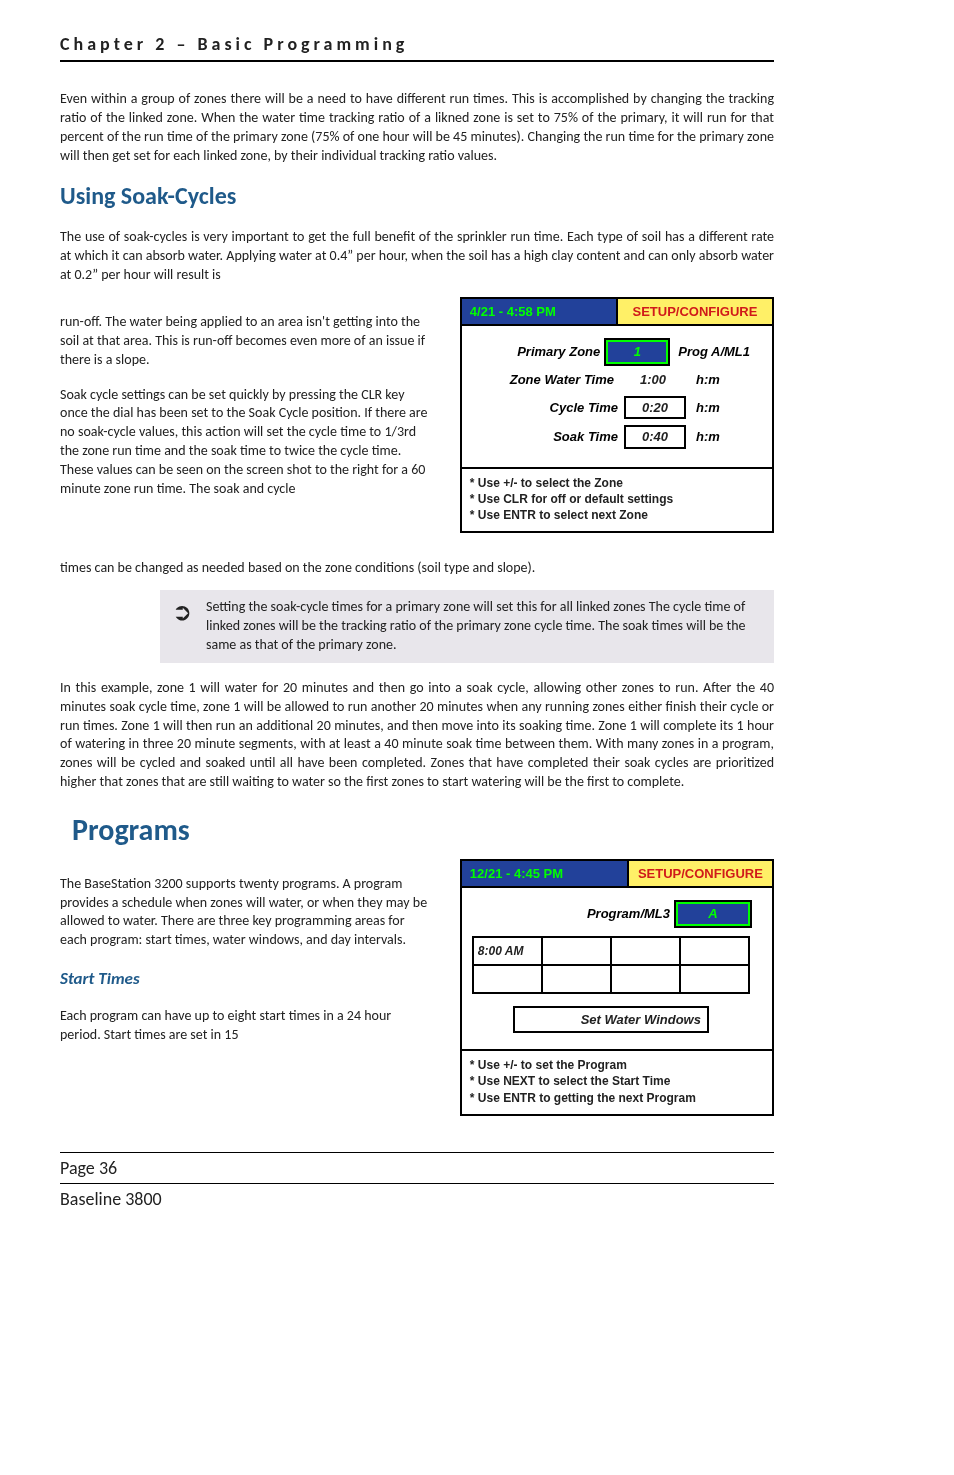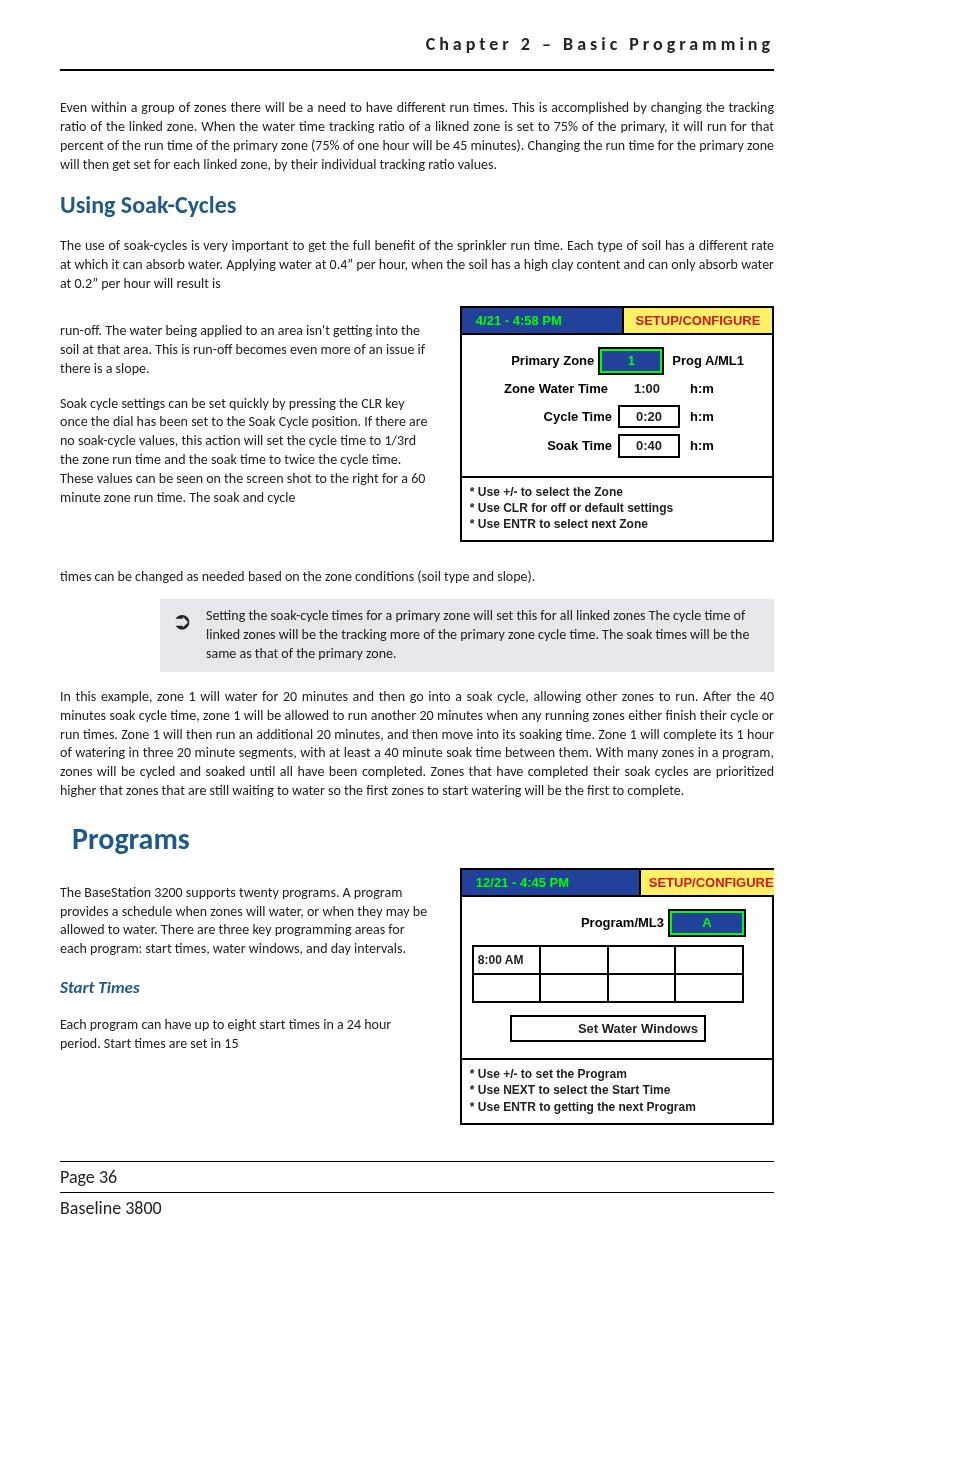--- a/index.html
+++ b/index.html
@@ -7,25 +7,25 @@
     font-size: 14px;
     line-height: 1.35;
     margin: 0;
     background: #fff;
     color: #222;
     padding: 32px 60px 20px 60px;
     width: 834px;
     box-sizing: border-box;
   }
   .book-header {
-    text-align: right;
+    text-align: left;
     font-size: 18px;
     letter-spacing: 4px;
     font-weight: bold;
-    padding-bottom: 13px;
+    padding-bottom: 4px;
     border-bottom: 2px solid #000;
     margin-bottom: 28px;
   }
   p { margin: 16px 0 12px 0; text-align: justify; }
   h1 {
     color: #1F5A8A;
     font-size: 24px;
     margin: 14px 0 10px 0;
   }
   h2 {
@@ -65,32 +65,32 @@
     font-size: 13px;
     font-weight: bold;
     background: #fff;
     margin-bottom: 10px;
   }
   .lcd-top { display: flex; border-bottom: 2.5px solid #000; }
   .lcd-top .left {
     flex: 1 1 50%;
     background: #22419A;
     color: #0f0;
-    padding: 4px 14px;
+    padding: 4px 8px;
   }
   .lcd-top .left.shortleft { flex: 0 0 48%; }
   .lcd-top .right {
     flex: 1 1 50%;
     background: #FFF067;
     color: #D01A1A;
     padding: 4px 8px;
     text-align: center;
     border-left: 2px solid #000;
   }
-  .lcd-body { padding: 8px 28px 12px 10px; }
+  .lcd-body { padding: 8px 22px 12px 10px; font-style: italic; }
   .lcd-row {
     display: flex;
     align-items: center;
     margin: 6px 0;
     gap: 6px;
   }
   .lcd-row .label { flex: 1; text-align: right; color: #000; }
   .valbox {
     border: 2px solid #000;
     padding: 1px 8px;
@@ -201,21 +201,21 @@
         <div>* Use ENTR to select next Zone</div>
       </div>
     </div>
   </div>
 </div>
 
 <p style="clear:both;">times can be changed as needed based on the zone conditions (soil type and slope).</p>
 
 <div class="callout">
   <span class="arrow">➲</span>
-  <span>Setting the soak-cycle times for a primary zone will set this for all linked zones  The cycle time of linked zones will be the tracking more of the primary zone cycle time.  The soak times will be the same as that of the primary zone.</span>
+  <span>Setting the soak-cycle times for a primary zone will set this for all linked zones  The cycle time of linked zones will be the tracking ratio of the primary zone cycle time.  The soak times will be the same as that of the primary zone.</span>
 </div>
 
 <p>In this example, zone 1 will water for 20 minutes and then go into a soak cycle, allowing other zones to run.  After the 40 minutes soak cycle time, zone 1 will be allowed to run another 20 minutes when any running zones either finish their cycle or run times.  Zone 1 will then run an additional 20 minutes, and then move into its soaking time.  Zone 1 will complete its 1 hour of watering in three 20 minute segments, with at least a 40 minute soak time between them.  With many zones in a program, zones will be cycled and soaked until all have been completed.  Zones that have completed their soak cycles are prioritized higher that zones that are still waiting to water so the first zones to start watering will be the first to complete.</p>
 
 <h2>Programs</h2>
 
 <div class="row">
   <div class="colL">
     <p>The BaseStation 3200 supports twenty programs.  A program provides a schedule when zones will water, or when they may be allowed to water.  There are three key programming areas for each program:  start times, water windows, and day intervals.</p>
     <h3>Start Times</h3>

